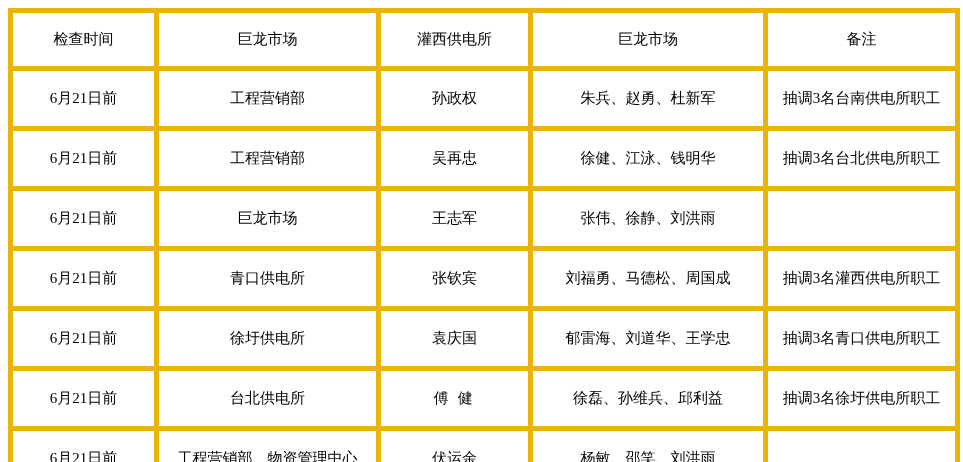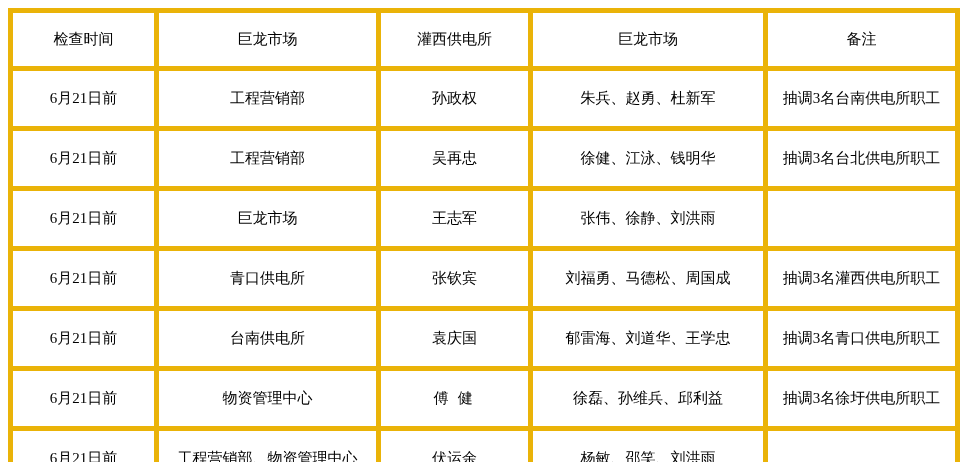--- a/index.html
+++ b/index.html
@@ -109,28 +109,28 @@
       </tr>
       <tr>
         <td class="date-cell">6月21日前</td>
         <td class="unit-cell">青口供电所</td>
         <td class="leader-cell">张钦宾</td>
         <td class="members-cell">刘福勇、马德松、周国成</td>
         <td class="note-cell">抽调3名灌西供电所职工</td>
       </tr>
       <tr>
         <td class="date-cell">6月21日前</td>
-        <td class="unit-cell">台南供电所</td>
+        <td class="unit-cell">徐圩供电所</td>
         <td class="leader-cell">袁庆国</td>
         <td class="members-cell">郁雷海、刘道华、王学忠</td>
         <td class="note-cell">抽调3名青口供电所职工</td>
       </tr>
       <tr>
         <td class="date-cell">6月21日前</td>
-        <td class="unit-cell">物资管理中心</td>
+        <td class="unit-cell">台北供电所</td>
         <td class="leader-cell spaced">傅 健</td>
         <td class="members-cell">徐磊、孙维兵、邱利益</td>
         <td class="note-cell">抽调3名徐圩供电所职工</td>
       </tr>
       <tr>
         <td class="date-cell">6月21日前</td>
         <td class="unit-cell">工程营销部、物资管理中心</td>
         <td class="leader-cell">伏运余</td>
         <td class="members-cell">杨敏、邵笑、刘洪雨</td>
         <td class="note-cell"></td>

